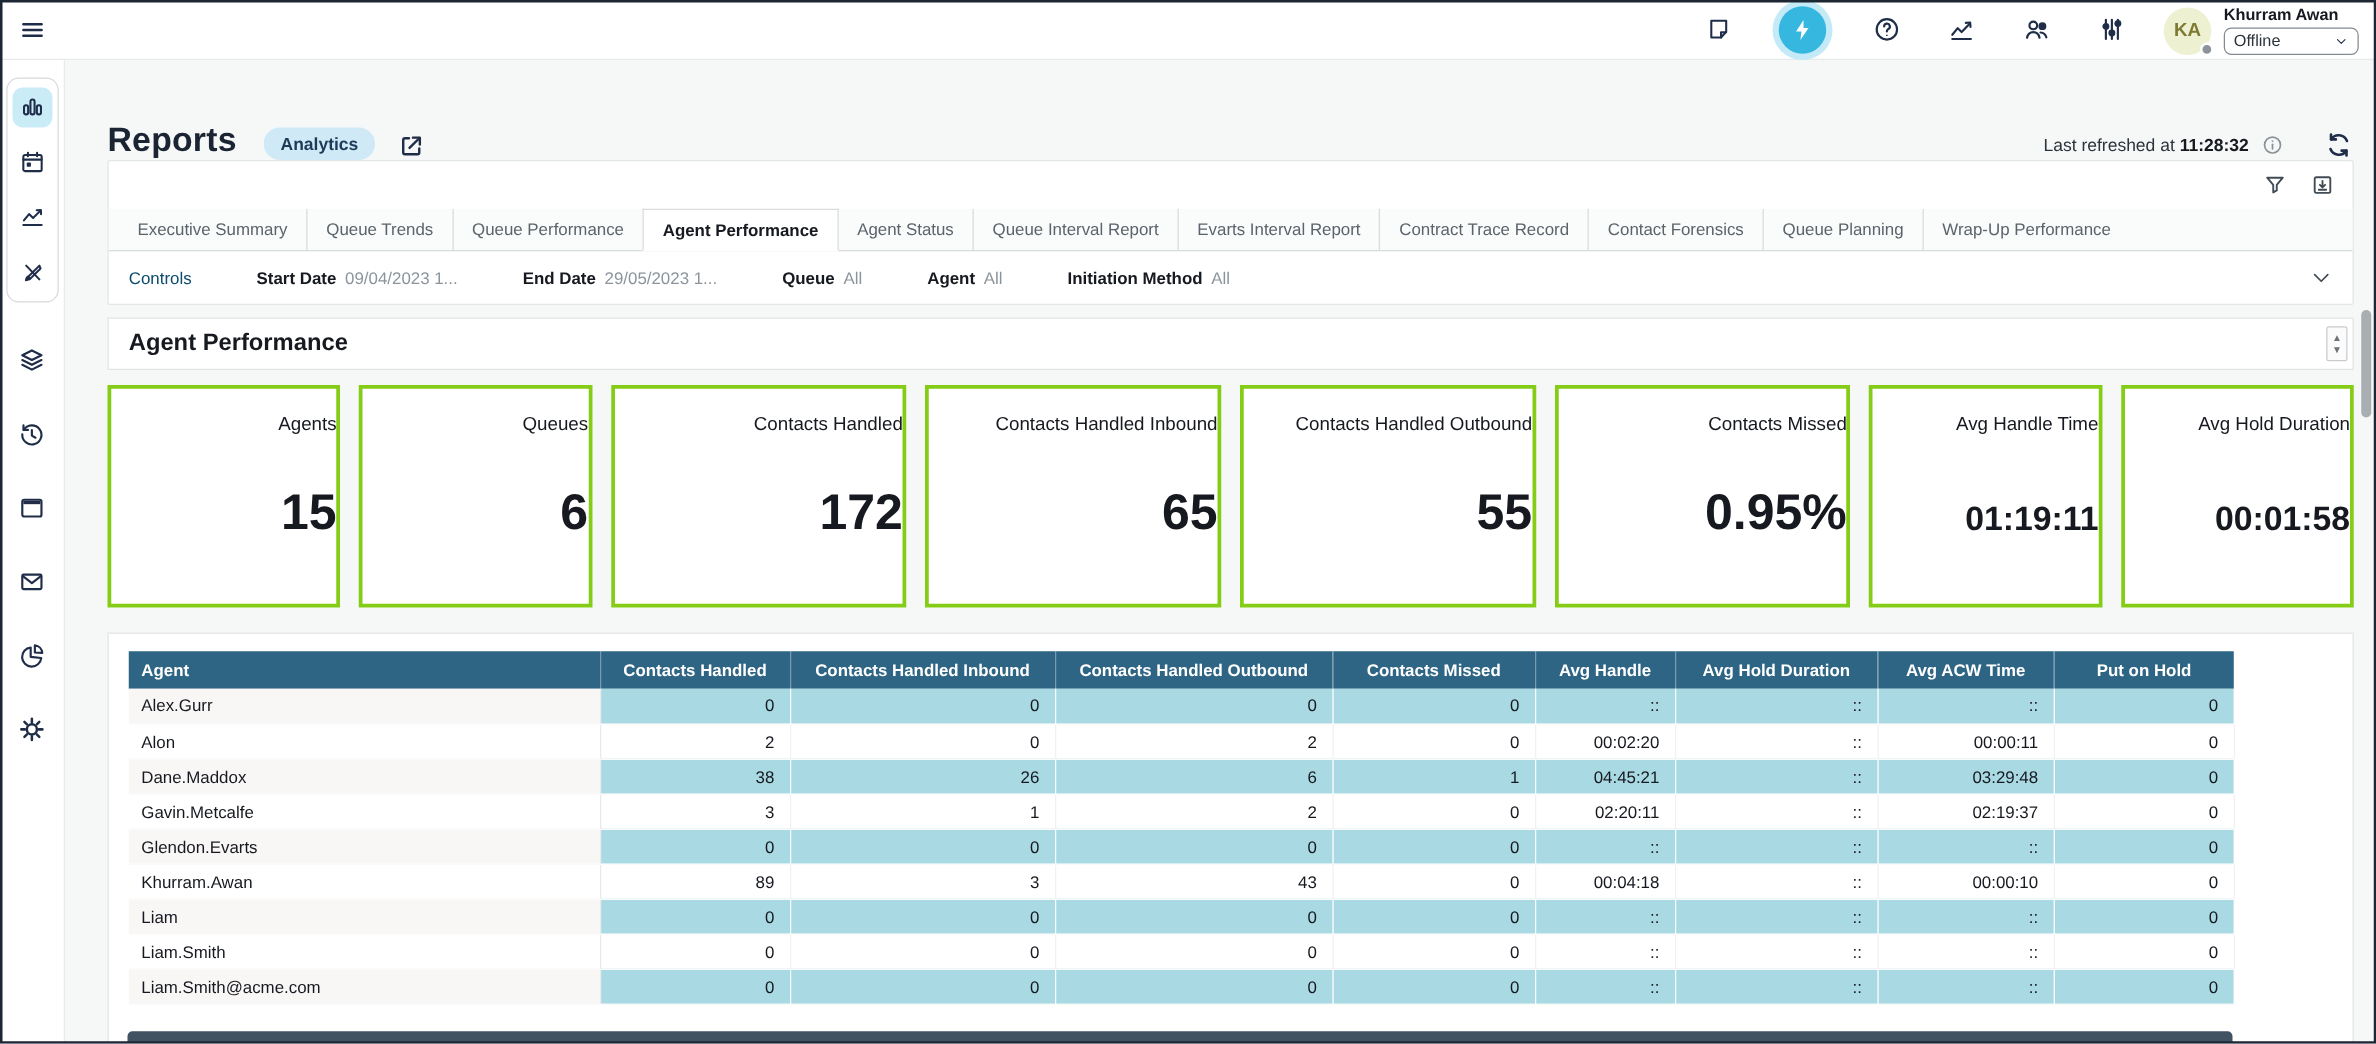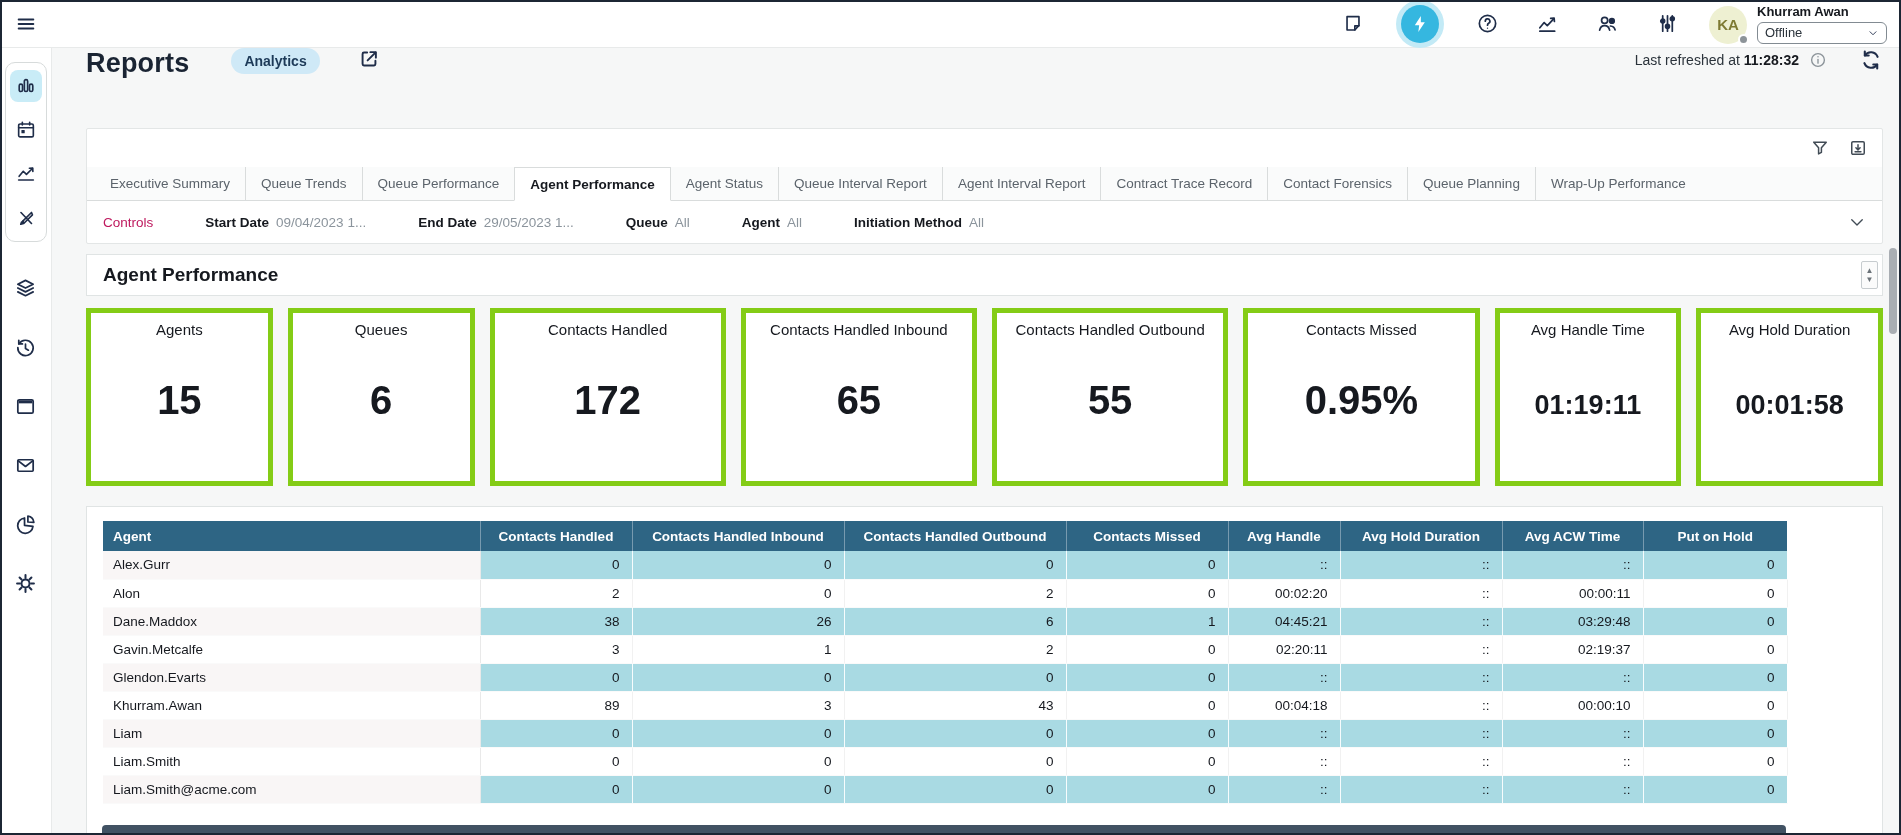--- a/index.html
+++ b/index.html
@@ -15,65 +15,65 @@
   .topbar { height:48px; background:#fff; border-bottom:1px solid #e8eaea; display:flex; align-items:center; }
   .topbar .menu-cell { width:52px; display:flex; justify-content:center; }
   .topbar .spacer { flex:1; }
   .top-icons { display:flex; align-items:center; gap:37px; margin-right:30px; }
   .icon-btn { display:flex; align-items:center; justify-content:center; cursor:pointer; background:none; border:none; padding:0; }
   .boost-circle { width:38px; height:38px; border-radius:50%; background:#35b7e0; box-shadow:0 0 0 5px #c3eaf6; display:flex; align-items:center; justify-content:center; }
   .user-block { display:flex; align-items:flex-start; gap:10px; margin-right:14px; }
   .avatar { width:38px; height:38px; border-radius:50%; background:#eef0d2; color:#7e7a33; font-weight:bold; font-size:15px; display:flex; align-items:center; justify-content:center; position:relative; margin-top:2px; }
   .avatar .dot { position:absolute; right:-2px; bottom:-1px; width:11px; height:11px; border-radius:50%; background:#8d9499; border:2px solid #fff; }
   .user-name { font-size:13px; font-weight:bold; color:#16191f; }
-  .status-select { margin-top:3px; width:130px; height:22px; border:1px solid #828b92; border-radius:6px; background:#fff; display:flex; align-items:center; justify-content:space-between; padding:0 7px; font-size:13px; color:#2b333b; cursor:pointer; }
+  .status-select { margin-top:3px; width:108px; height:22px; border:1px solid #828b92; border-radius:6px; background:#fff; display:flex; align-items:center; justify-content:space-between; padding:0 7px; font-size:13px; color:#2b333b; cursor:pointer; }
 
   
   .shell { display:flex; height:786px; }
   .sidebar { width:52px; background:#fff; border-right:1px solid #e8eaea; display:flex; flex-direction:column; align-items:center; padding-top:14px; flex:none; }
   .side-group { border:1px solid #d7dbdb; border-radius:10px; padding:7px 4px; display:flex; flex-direction:column; gap:12px; background:#fff; }
   .side-item { width:32px; height:32px; border-radius:8px; display:flex; align-items:center; justify-content:center; cursor:pointer; }
   .side-item.active { background:#c9ecf7; }
   .side-below { display:flex; flex-direction:column; gap:27px; margin-top:30px; align-items:center; }
 
   .main { flex:1; position:relative; padding:0 18px 0 34px; background:#f6f7f7; overflow:hidden; }
 
-  .page-header { height:80px; display:flex; align-items:flex-start;gap:20px; }
+  .page-header { height:80px; display:flex; align-items:flex-end; }
   .page-title { font-size:27px; font-weight:bold; color:#1a2433; letter-spacing:.2px; }
   .badge { margin-left:22px; background:#cfe9f7; color:#1d3a58; font-size:14px; font-weight:bold; padding:5px 13px; border-radius:14px; }
   .ext-link { margin-left:18px; cursor:pointer; display:flex; }
   .refresh-zone { margin-left:auto; display:flex; align-items:center; gap:10px; }
   .refreshed-text { font-size:14px; color:#2b333b; }
   .refreshed-text b { font-weight:bold; color:#16191f; }
   .refresh-btn { margin-left:22px; cursor:pointer; display:flex; }
 
   
   .panel { background:#fff; border:1px solid #e3e6e6; border-radius:2px; }
   .panel-toolbar { height:38px; display:flex; align-items:center; justify-content:flex-end; gap:18px; padding:0 14px; }
   .tabs-row { display:flex; align-items:flex-end; background:#fafbfb; border-bottom:1px solid #d9dcdc; padding-left:8px; height:34px; }
   .tab { font-size:13.5px; color:#5b636b; padding:0 15px; line-height:33px; height:33px; cursor:pointer; border-left:1px solid #d9dcdc; white-space:nowrap; }
   .tab:first-child { border-left:none; }
   .tab.active { background:#fff; color:#16191f; font-weight:bold; border:1px solid #d9dcdc; border-bottom:1px solid #fff; margin-bottom:-1px; height:34px; }
   .tab.active + .tab { border-left:none; }
   .controls-row { height:42px; display:flex; align-items:center; padding:0 16px; gap:52px; }
-  .controls-label { font-size:13.5px; color:#be185d;text-align:right; }
+  .controls-label { font-size:13.5px; color:#0c4a6e;text-align:right; }
   .filter-item { display:flex; align-items:center; gap:7px; font-size:13.5px; white-space:nowrap; cursor:pointer; }
   .filter-item .f-label { font-weight:bold; color:#16191f; }
   .filter-item .f-value { color:#8b949c; }
   .controls-chevron { margin-left:auto; cursor:pointer; display:flex; }
 
   
   .section-bar { margin-top:10px; height:42px; background:#fff; border:1px solid #e0e4e4; display:flex; align-items:center; padding:0 4px 0 16px; }
   .section-title { font-size:19px; font-weight:bold; color:#16191f; }
   .spinbox { margin-left:auto; width:17px; height:28px; border:1px solid #c7cccf; background:#fbfbfb; border-radius:2px; display:flex; flex-direction:column; align-items:center; justify-content:center; gap:3px; cursor:pointer; }
   .spinbox span { font-size:8px; line-height:6px; color:#6b7278; }
 
   
   .kpi-row { margin-top:12px; display:flex; gap:15px; height:178px; }
-  .kpi-card { background:#fff; border:5px solid #84cc16; display:flex; flex-direction:column; align-items:center; padding-top:8px; flex:1 1 0; }
+  .kpi-card { background:#fff; border:3px solid #84cc16; display:flex; flex-direction:column; align-items:flex-end; padding-top:20px; flex:1 1 0; }
   .kpi-card.wide { flex:1.28 1 0; }
   .kpi-label { font-size:15px; color:#16191f; }
   .kpi-value { margin-top:40px; font-size:40px; font-weight:bold; color:#16191f; }
   .kpi-value.time { font-size:27px; margin-top:52px; }
 
   
   .detail-panel { margin-top:20px; background:#fff; border:1px solid #e0e4e4; padding:14px 16px 0; height:400px; }
   .detail-title { font-size:17px; font-weight:bold; color:#16191f; margin:4px 0 14px 2px; }
   table.perf { border-collapse:collapse; table-layout:fixed; width:1684px; font-size:13.5px; }
   table.perf th { background:#2e6584; color:#fff; font-weight:bold; height:30px; text-align:center; border-right:1px solid rgba(255,255,255,.35); padding:0 10px; }
@@ -288,21 +288,21 @@
             </svg>
         </span>
       </div>
       <div class="tabs-row">
           <div class="tab">Executive Summary</div>
           <div class="tab">Queue Trends</div>
           <div class="tab">Queue Performance</div>
           <div class="tab active">Agent Performance</div>
           <div class="tab">Agent Status</div>
           <div class="tab">Queue Interval Report</div>
-          <div class="tab">Agent Interval Report</div>
+          <div class="tab">Evarts Interval Report</div>
           <div class="tab">Contract Trace Record</div>
           <div class="tab">Contact Forensics</div>
           <div class="tab">Queue Planning</div>
           <div class="tab">Wrap-Up Performance</div>
         </div>
       <div class="controls-row">
         <span class="controls-label">Controls</span>
         <span style="display:flex;gap:52px;align-items:center;">
             <span class="filter-item">
               <span class="f-label">Start Date</span>

